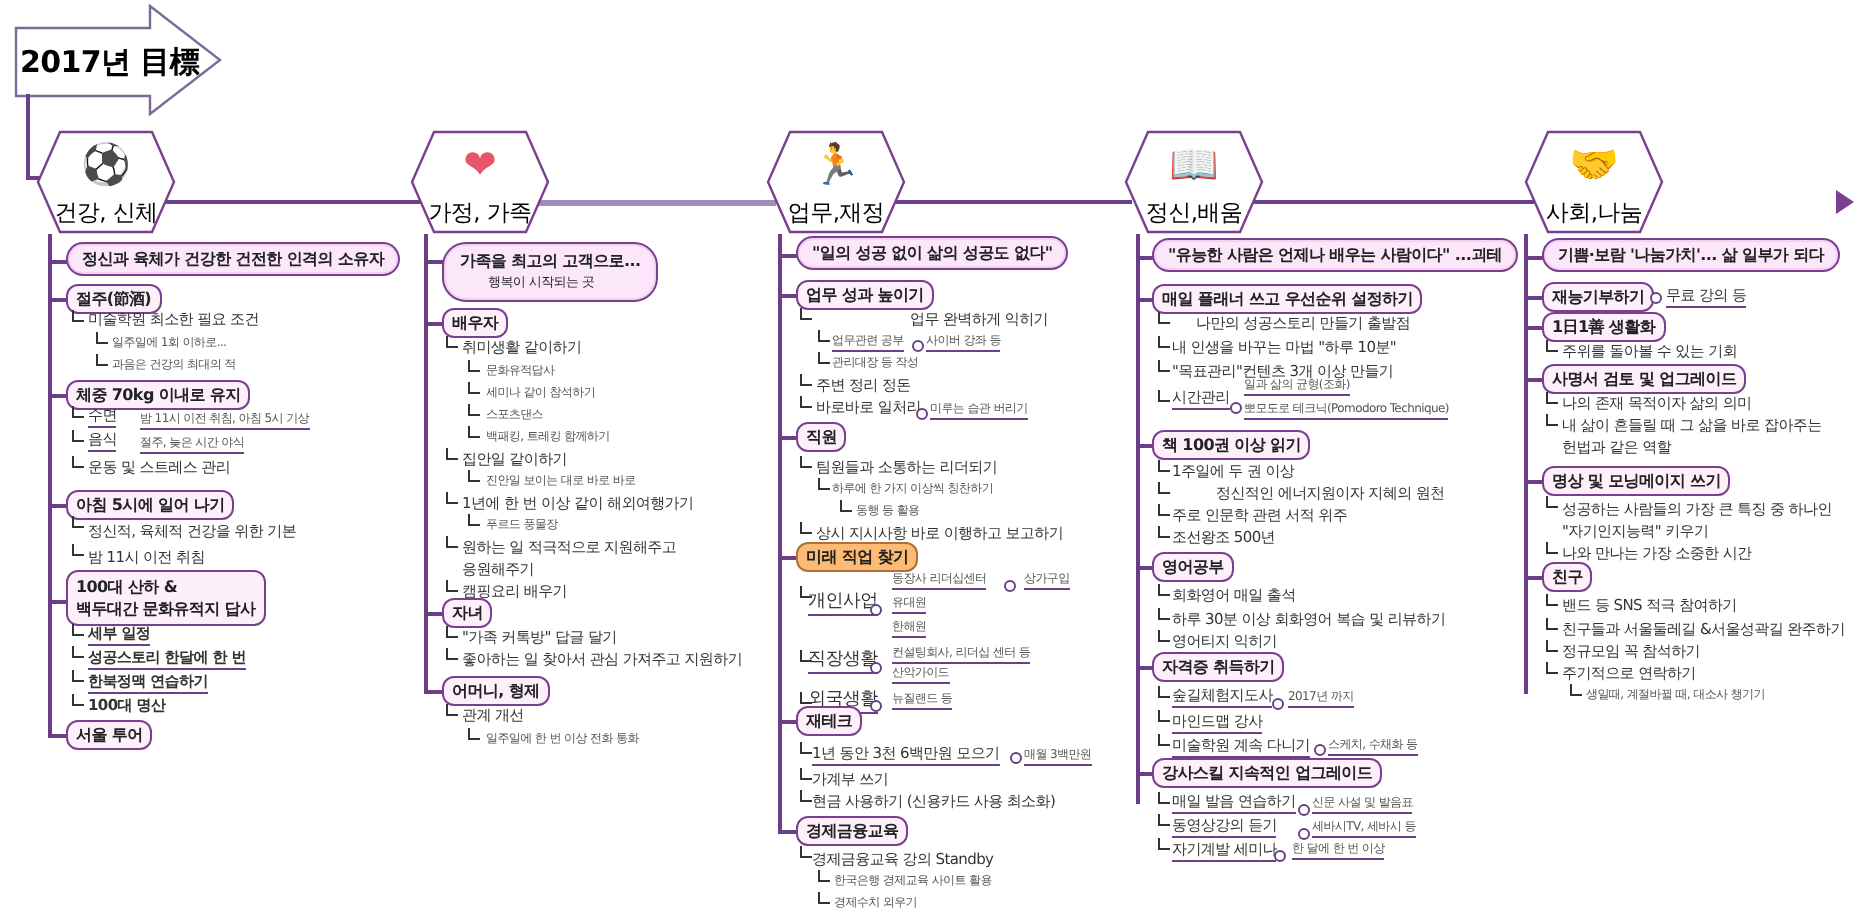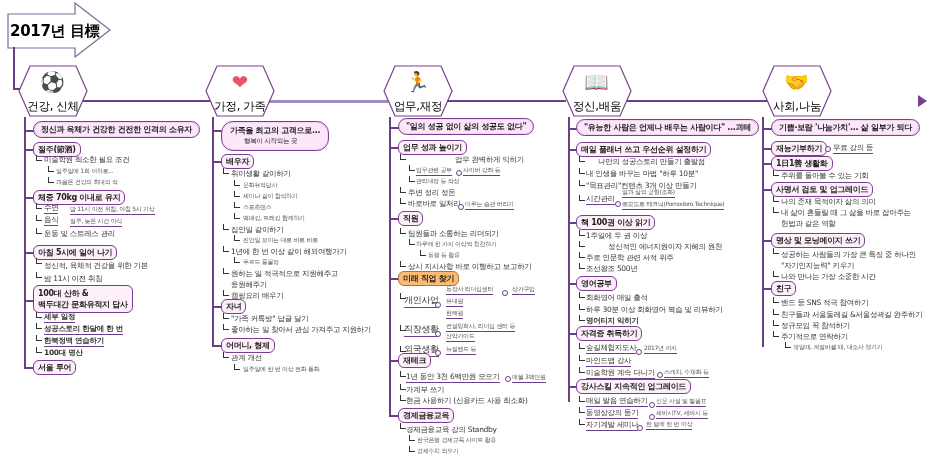--- a/index.html
+++ b/index.html
@@ -279,21 +279,21 @@
 <div class="tick" style="left:579px;top:263px;"></div>
 <div class="t t1" style="left:586px;top:264px;">조선왕조 500년</div>
 
 <div class="hline" style="left:568px;top:283px;"></div>
 <div class="box" style="left:576px;top:276px;">영어공부</div>
 <div class="tick" style="left:579px;top:292px;"></div>
 <div class="t t1" style="left:586px;top:293px;">회화영어 매일 출석</div>
 <div class="tick" style="left:579px;top:304px;"></div>
 <div class="t t1" style="left:586px;top:305px;">하루 30분 이상 회화영어 복습 및 리뷰하기</div>
 <div class="tick" style="left:579px;top:315px;"></div>
-<div class="t t1" style="left:586px;top:316px;font-weight:bold;">영어티지 익히기</div>
+<div class="t t1" style="left:586px;top:316px;">영어티지 익히기</div>
 
 <div class="hline" style="left:568px;top:333px;"></div>
 <div class="box" style="left:576px;top:326px;">자격증 취득하기</div>
 <div class="tick" style="left:579px;top:343px;"></div>
 <div class="t t1 u" style="left:586px;top:343px;">숲길체험지도사</div>
 <div class="dot" style="left:636px;top:349px;"></div>
 <div class="t t2 u" style="left:644px;top:344px;">2017년 까지</div>
 <div class="tick" style="left:579px;top:355px;"></div>
 <div class="t t1 u" style="left:586px;top:356px;">마인드맵 강사</div>
 <div class="tick" style="left:579px;top:367px;"></div>

